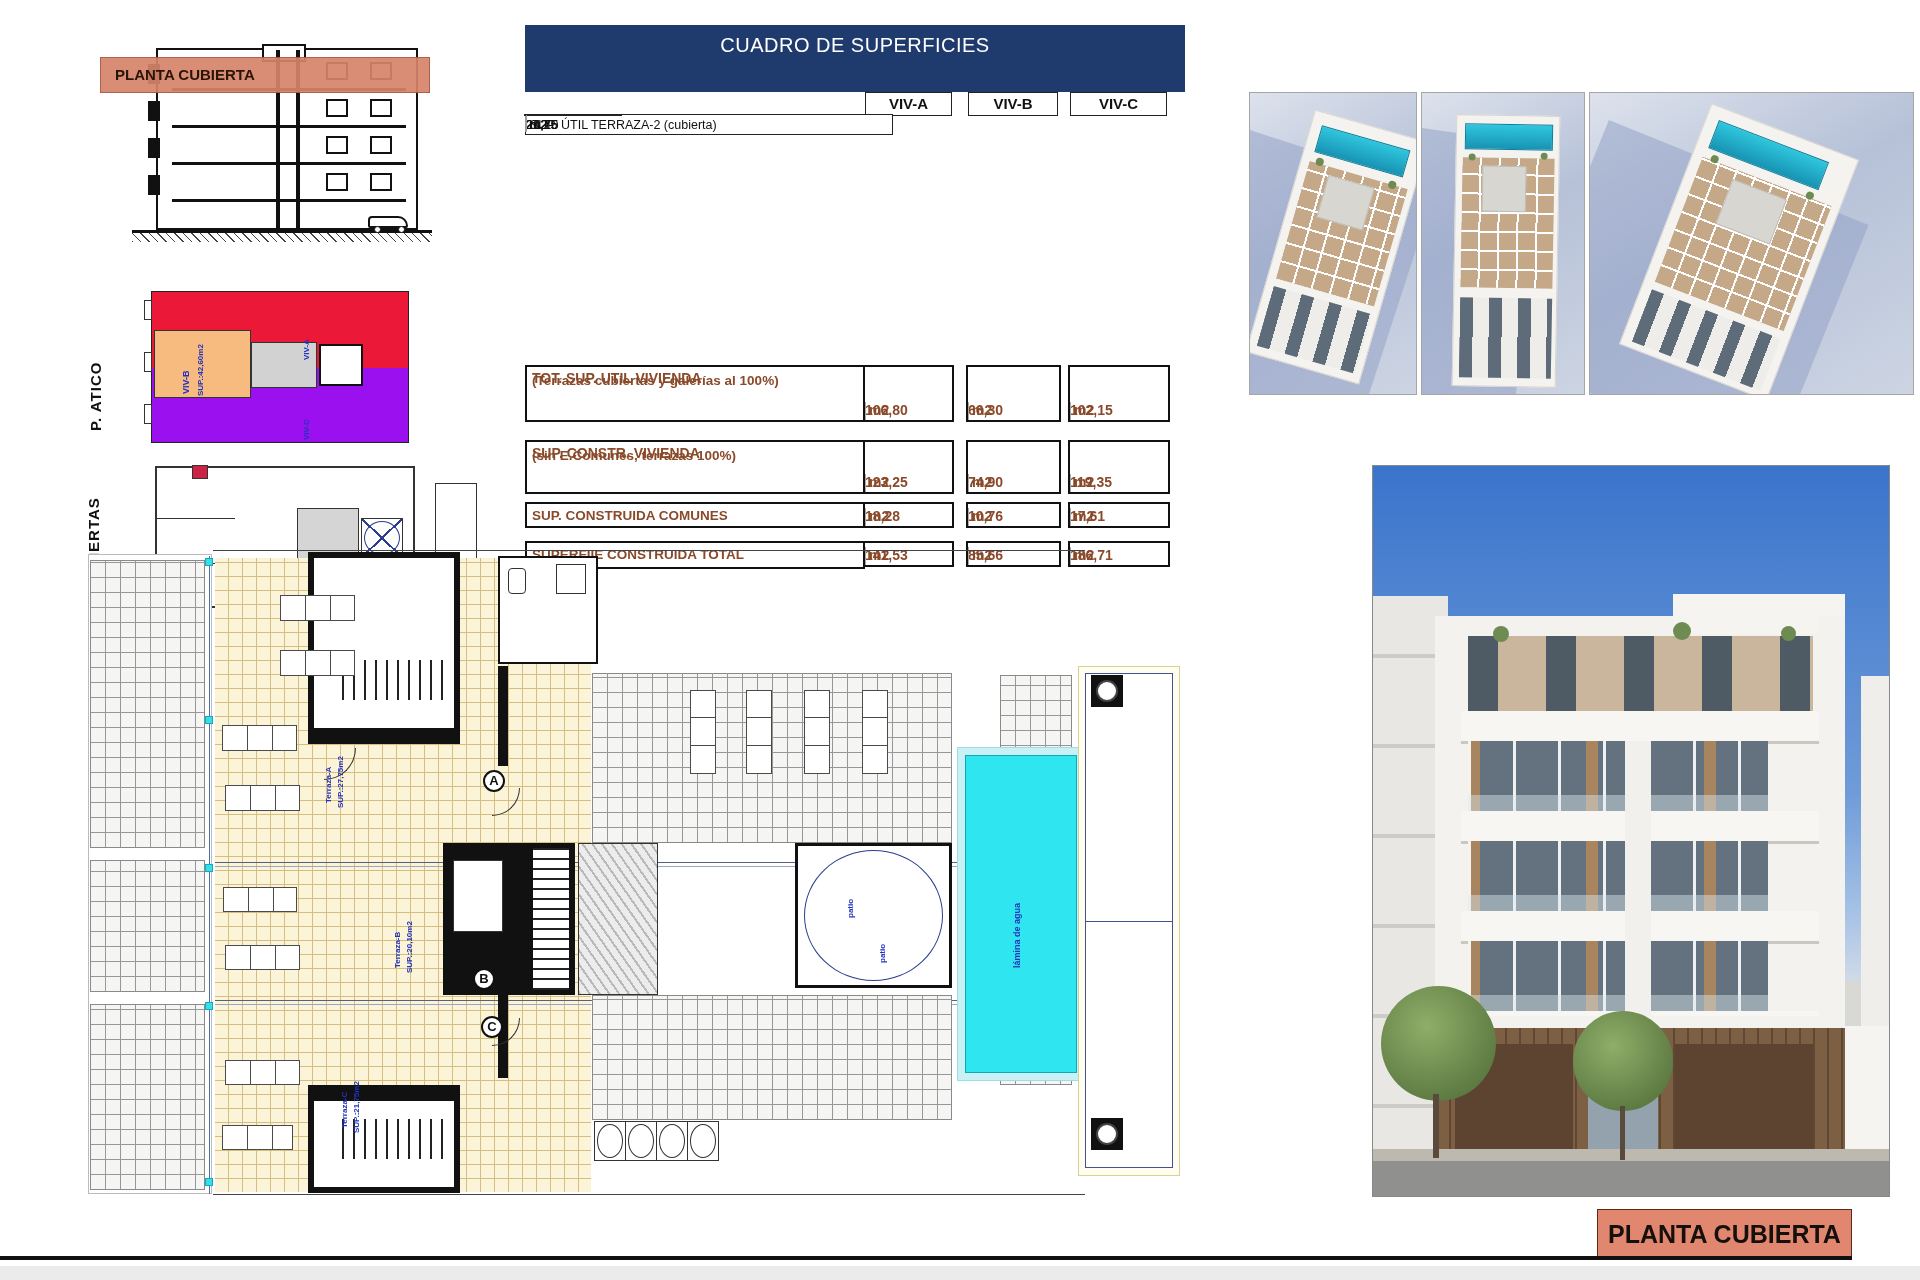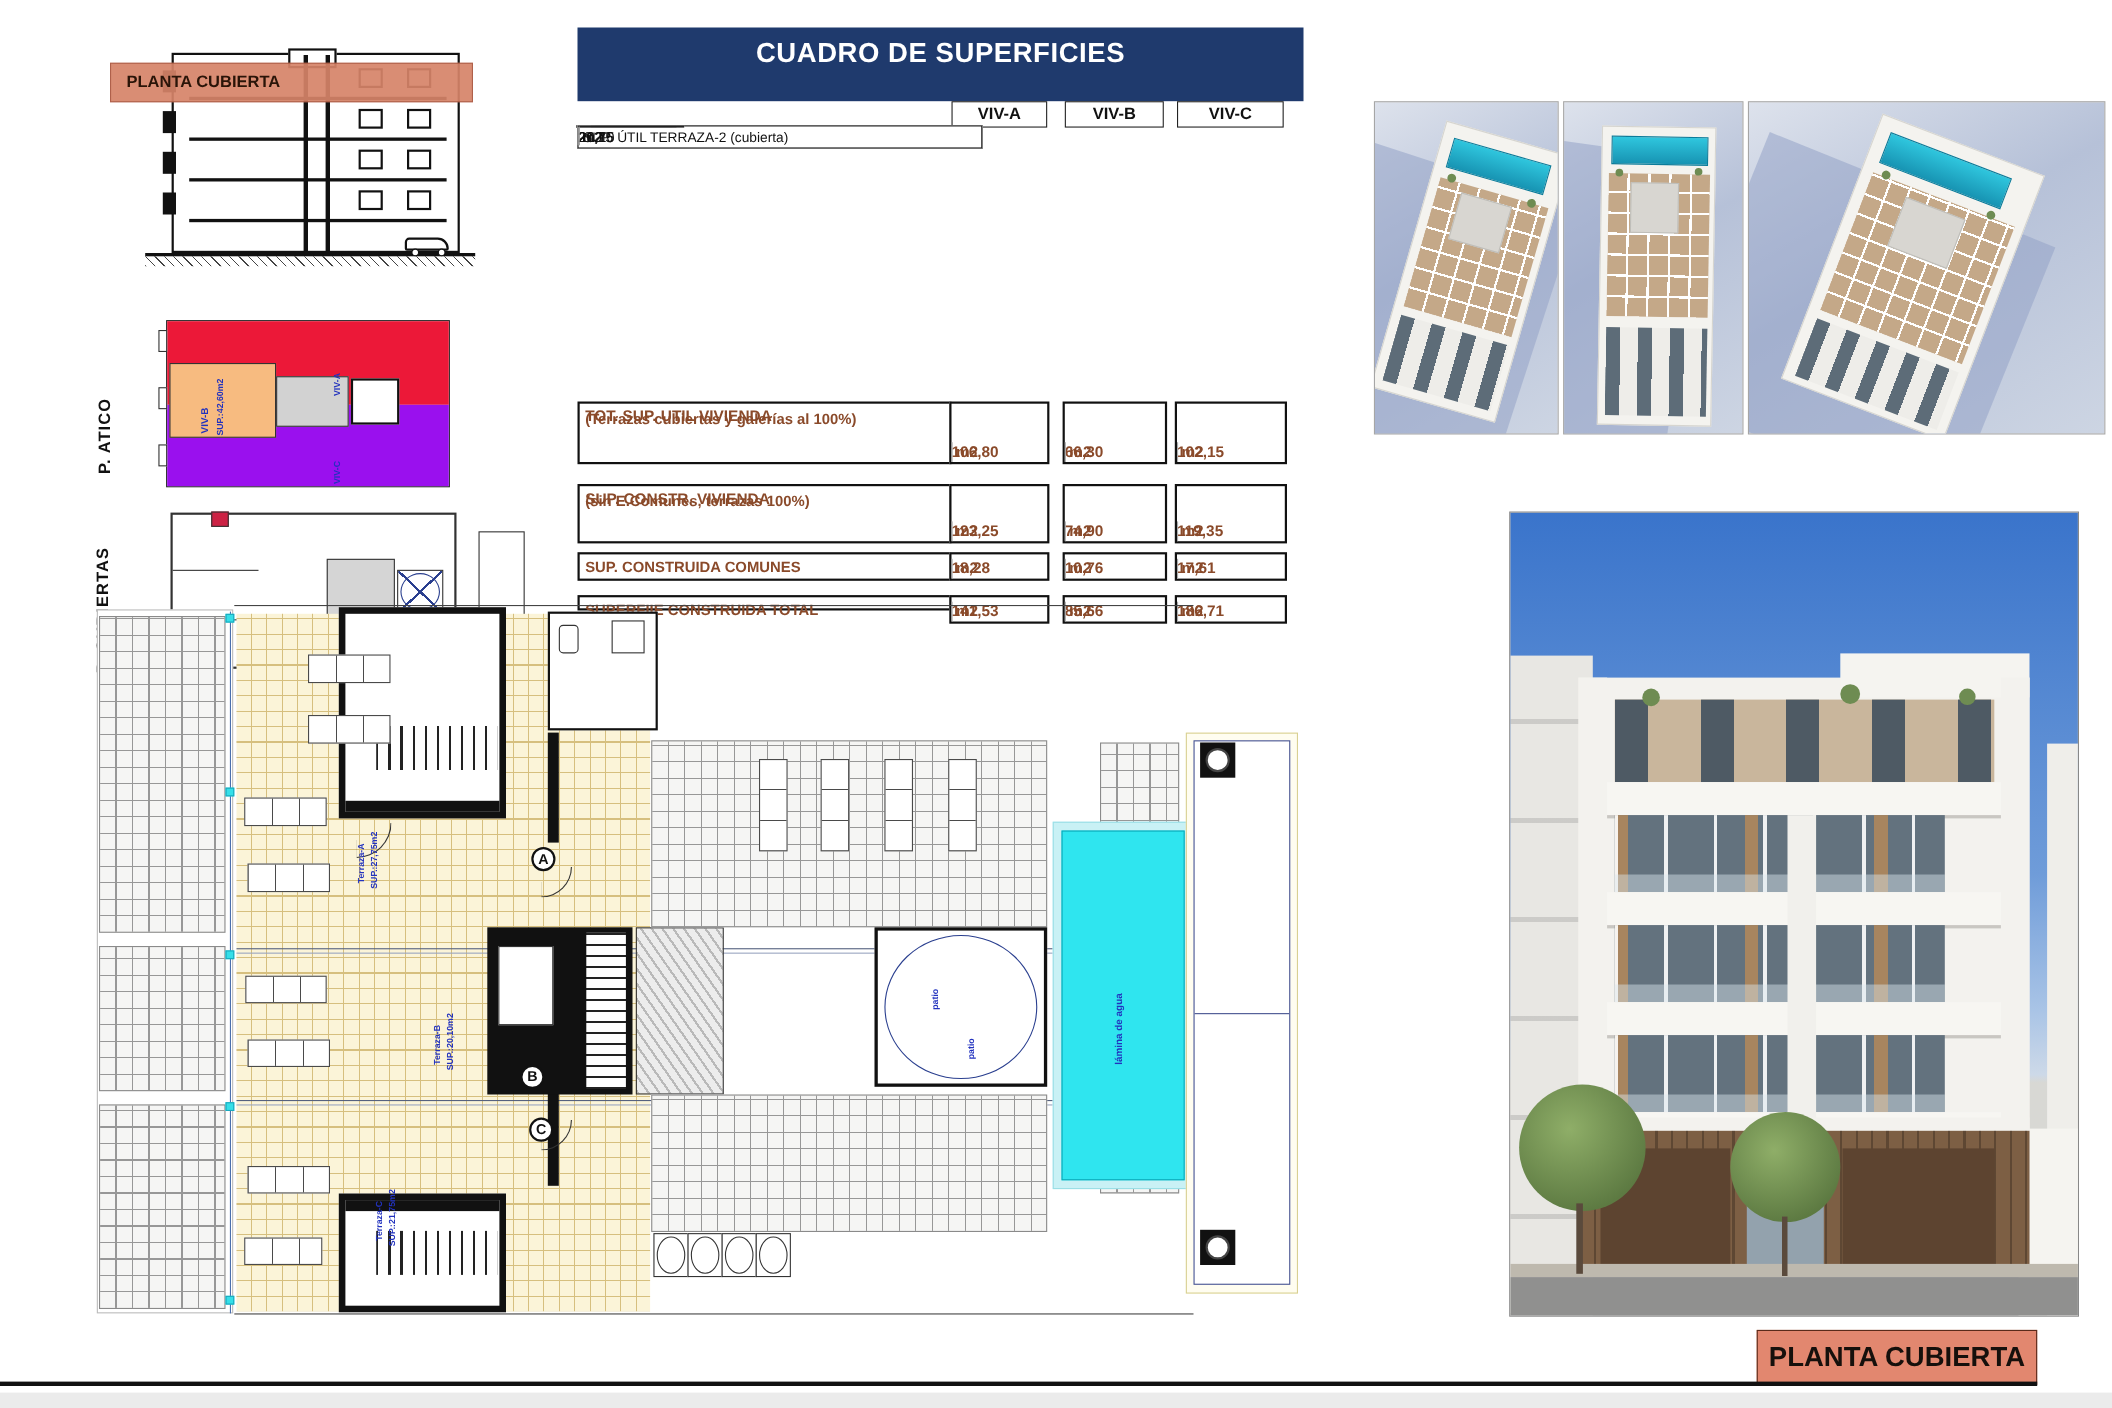--- a/index.html
+++ b/index.html
@@ -64,21 +64,21 @@
   #cubi .hl{left:0;width:78px;height:0;border-top:1px solid #333;}
   #cubi .chip1{left:35px;top:-3px;width:16px;height:14px;background:#cc2244;border:1px solid #333;}
   #cubi .chip2{left:35px;top:129px;width:16px;height:14px;background:#7a1fd0;border:1px solid #333;}
   #cubi .blob{left:140px;top:40px;width:62px;height:58px;background:#d5d5d5;border:1px solid #333;}
   #cubi .xc{left:204px;top:50px;width:42px;height:40px;border:1px solid #333;}
   #cubi .xc .cir{left:2px;top:2px;right:2px;bottom:2px;border:1px solid #2a3f8f;border-radius:50%;}
   #cubi .rr{left:278px;top:15px;width:42px;height:112px;border:1px solid #333;}
   
   #tbl{left:525px;top:25px;width:667px;height:548px;}
   #tbl .head{left:0;top:0;width:660px;height:67px;background:#1f3a6d;color:#fff;text-align:center;}
-  #tbl .head .t1{position:static;display:block;font-size:25px;font-weight:bold;margin-top:9px;letter-spacing:.5px;}
+  #tbl .head .t1{position:static;display:block;font-size:20px;font-weight:normal;margin-top:9px;letter-spacing:.5px;}
   #tbl .head .t2{position:static;display:block;font-size:14px;font-weight:bold;margin-top:7px;}
   #tbl .colh{top:67px;height:24px;border:1px solid #222;font-weight:bold;font-size:15px;
              text-align:center;line-height:22px;background:#fff;}
   #ch-a{left:340px;width:87px;} #ch-b{left:443px;width:90px;} #ch-c{left:545px;width:97px;}
   #table-rows{left:0;top:90px;width:642px;}
   .trow{position:relative;display:flex;height:21px;margin-top:-1px;}
   .trow > div{position:relative;}
   .tl{width:368px;flex:none;border:1px solid #222;font-size:12.5px;line-height:18px;padding:1px 0 0 4px;background:#fff;
       white-space:nowrap;overflow:hidden;}
   .tv{display:flex;border:1px solid #222;background:#fff;font-size:13px;}
@@ -480,21 +480,21 @@
       </div>
     <div class="sumval" style="left:441px;top:477px;width:95px;height:26px">
       <span class="num">10,76</span>
         <span class="unit">m2</span>
       </div>
     <div class="sumval" style="left:543px;top:477px;width:102px;height:26px">
       <span class="num">17,61</span>
         <span class="unit">m2</span>
       </div>
 
-    <div class="sumlab" style="left:0;top:516px;width:340px;height:14px;padding-top:4px">
+    <div class="sumlab" style="left:0;top:516px;width:340px;height:28px;padding-top:4px">
       <span class="l1" style="font-size:13.5px">SUPERFIIE CONSTRUIDA TOTAL</span>
     </div>
     <div class="sumval" style="left:338px;top:516px;width:91px;height:26px">
       <span class="num">141,53</span>
         <span class="unit">m2</span>
       </div>
     <div class="sumval" style="left:441px;top:516px;width:95px;height:26px">
       <span class="num">85,66</span>
         <span class="unit">m2</span>
       </div>

